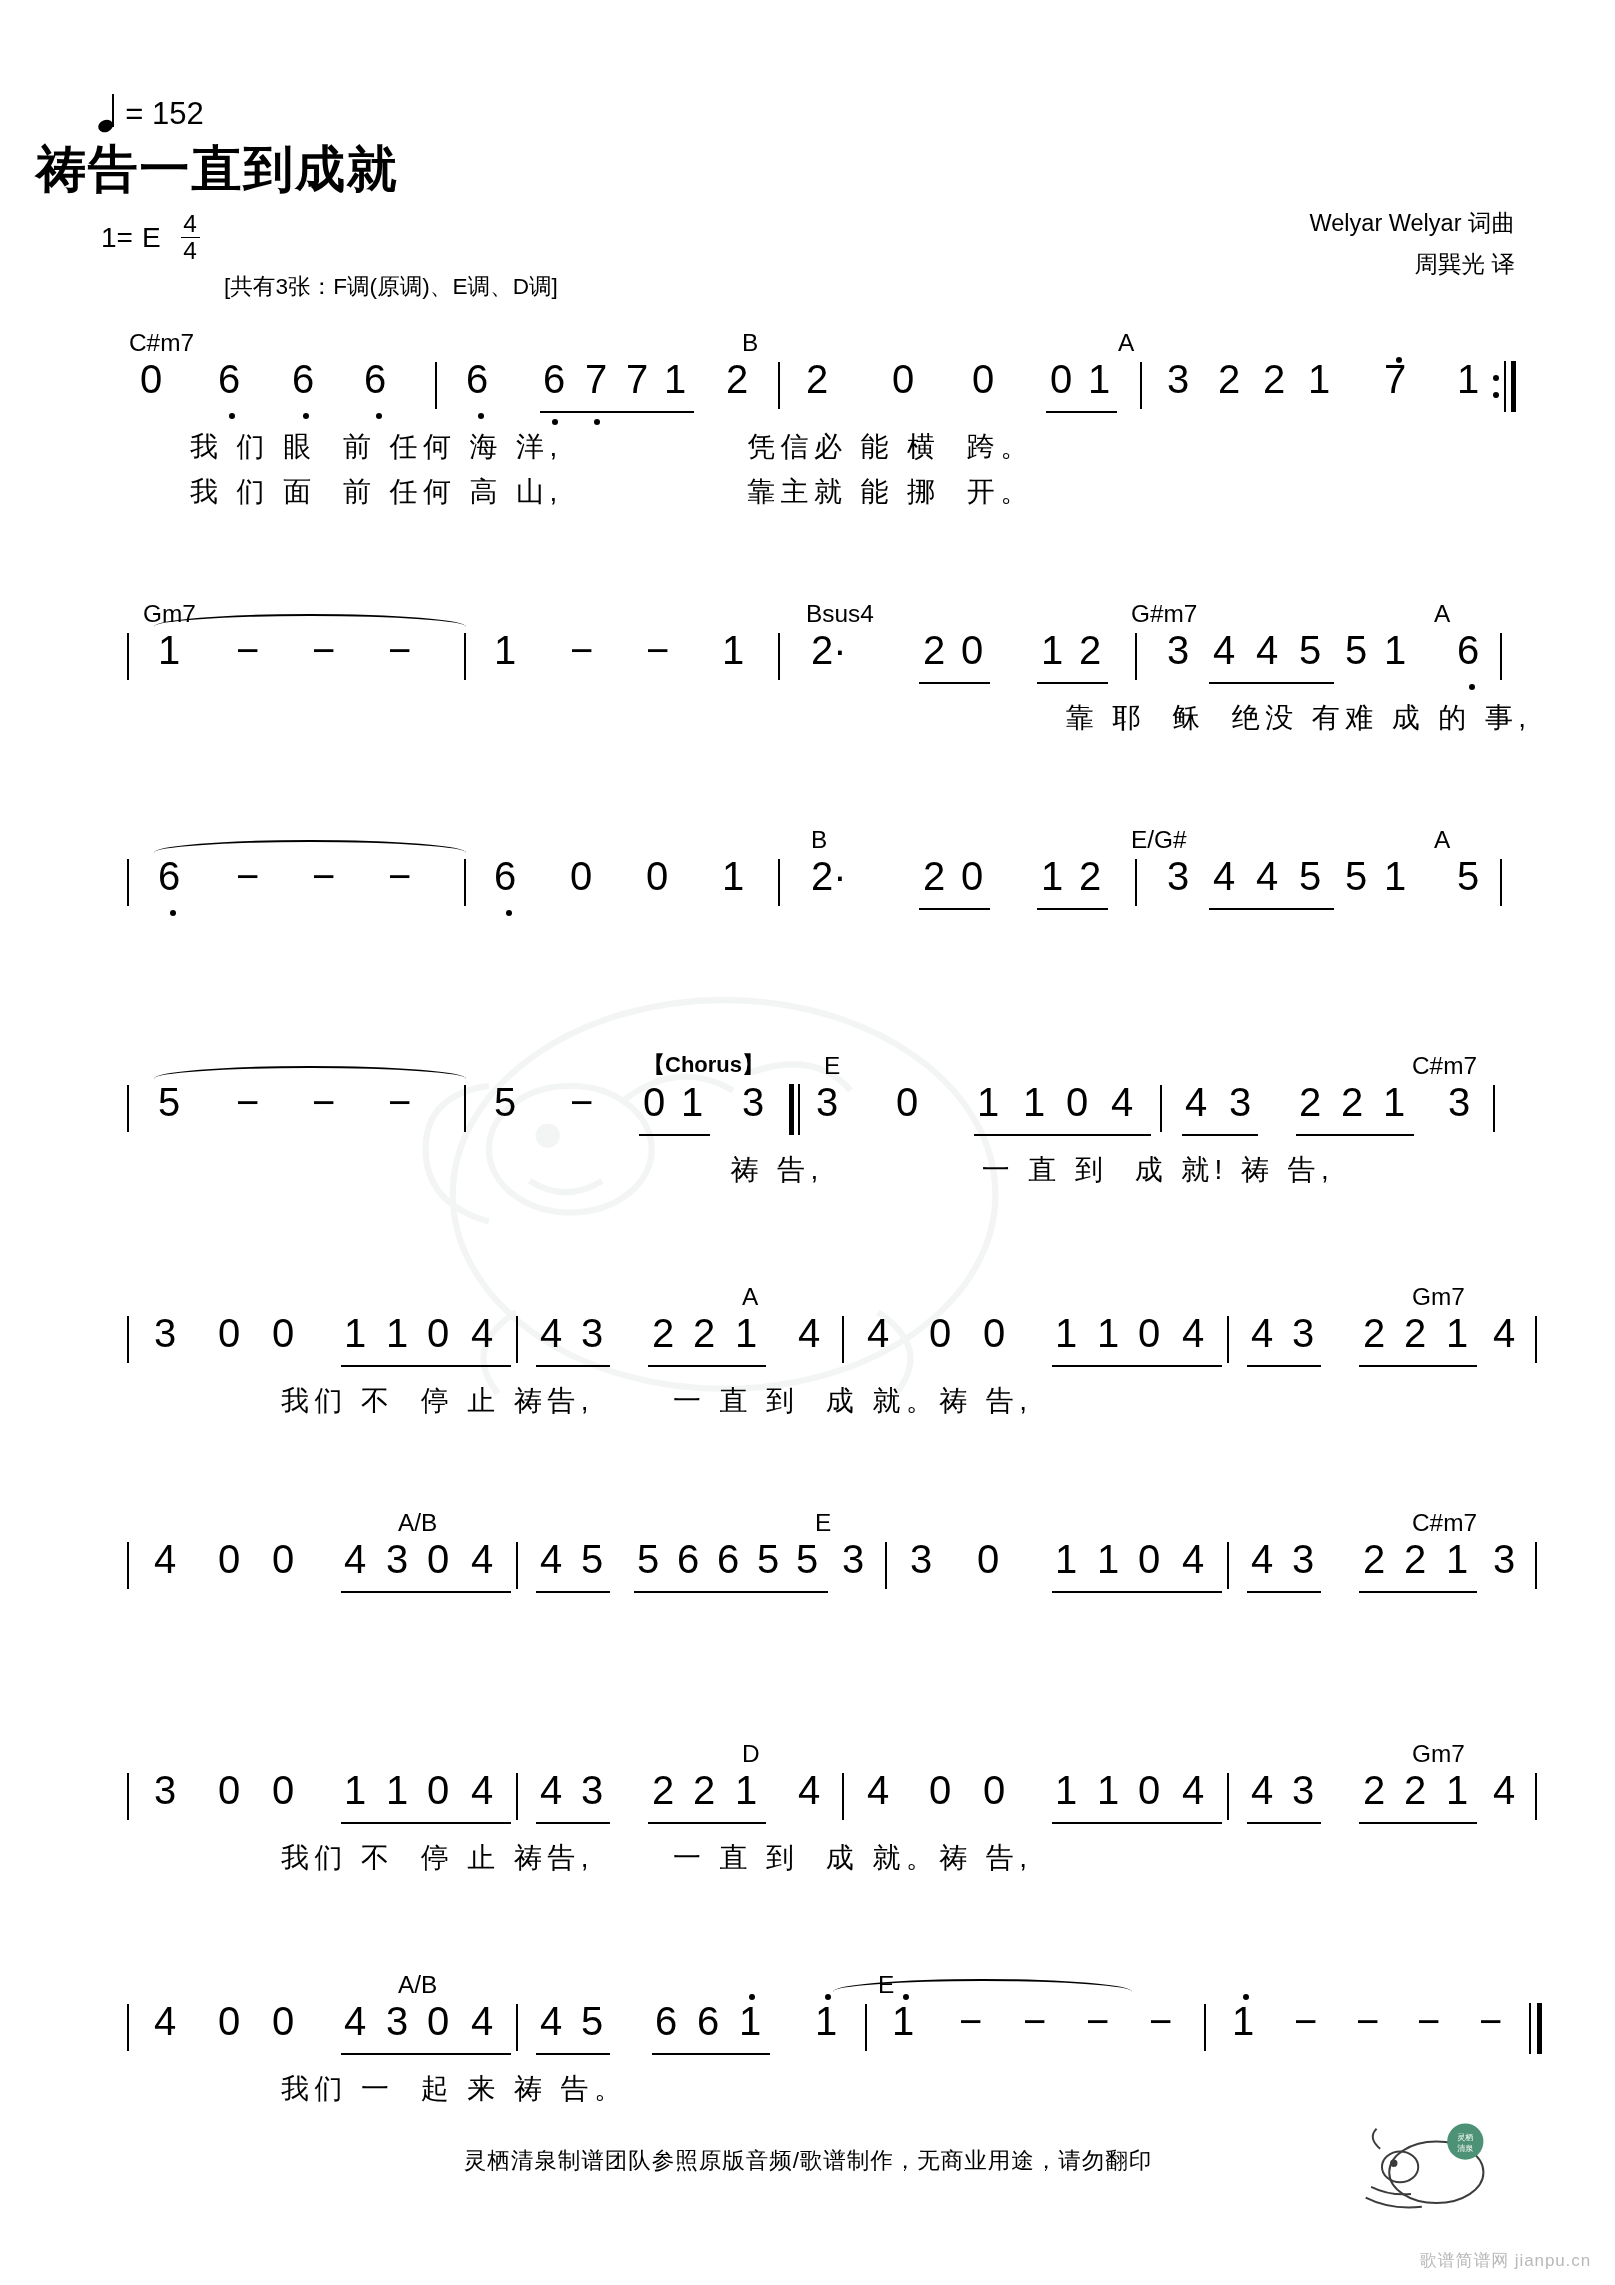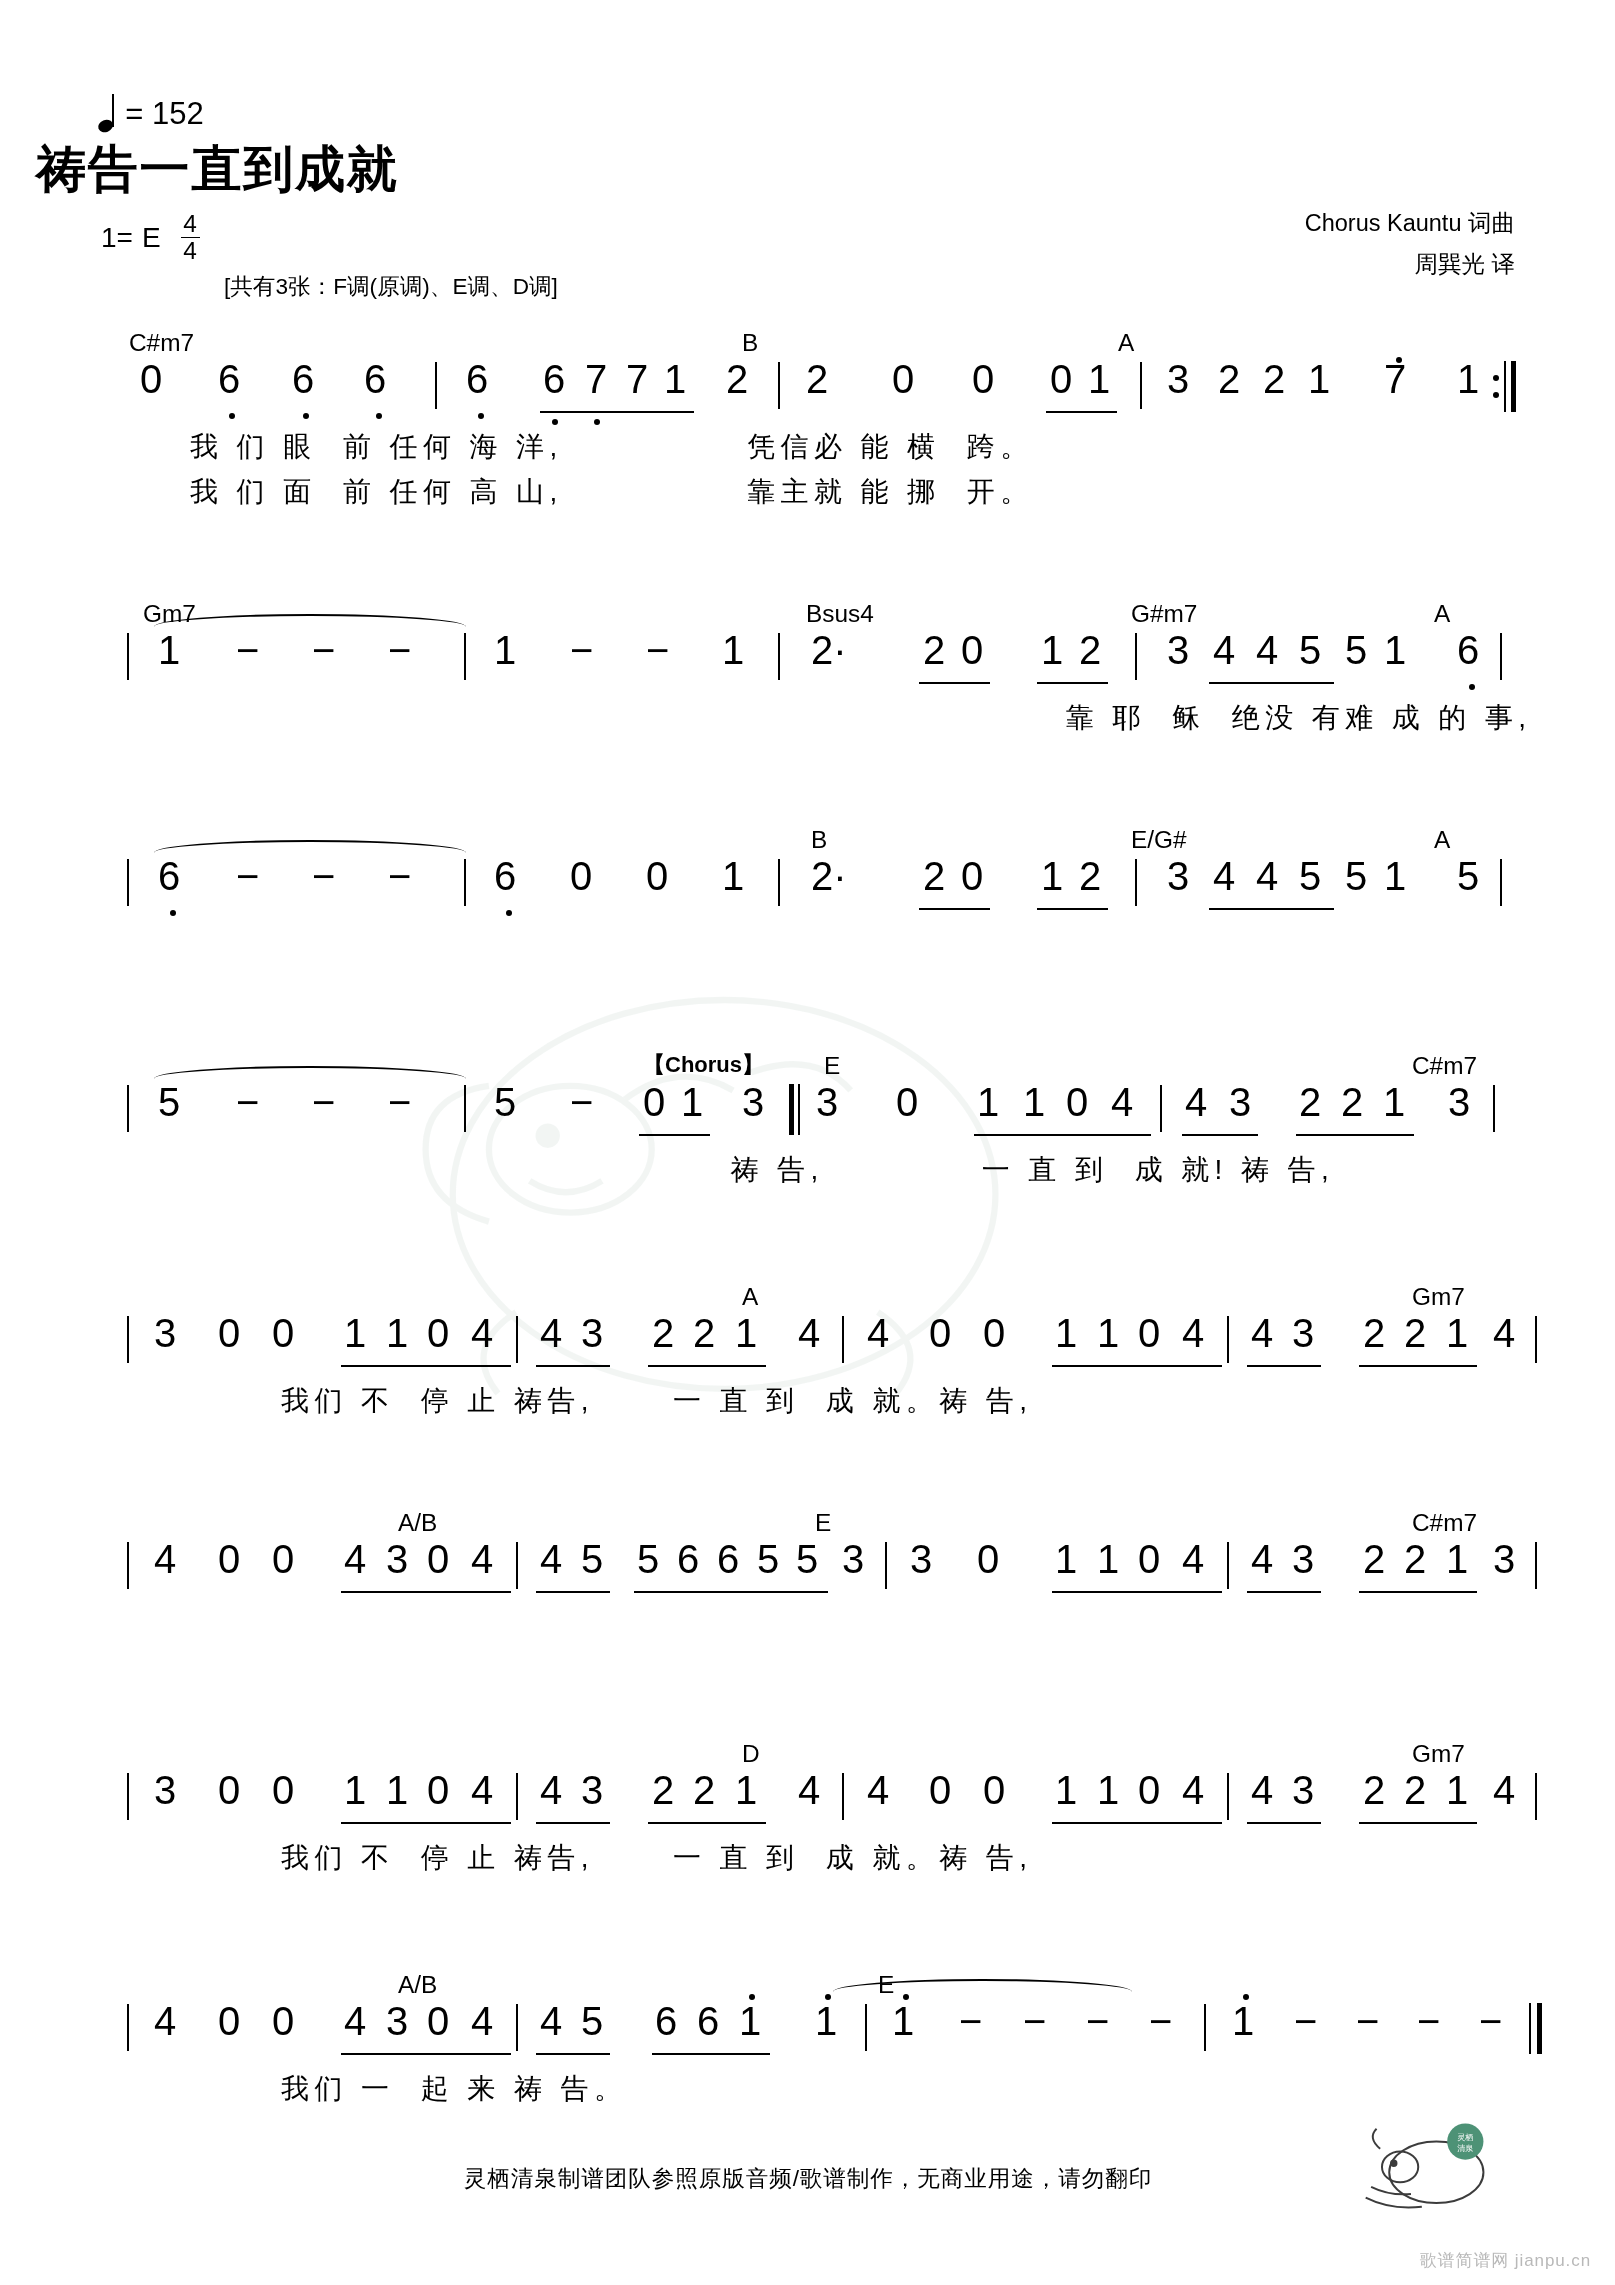--- a/index.html
+++ b/index.html
@@ -198,21 +198,21 @@
     position: absolute; top:0; width: 1.8px; height: 51px; background: #000;
   }
   .rdot { position: absolute; width: 6.3px; height: 6.3px; background:#000; border-radius:50%; }
   .final-bar { position:absolute; top:3.6px; }
   .final-bar .t1 { position:absolute; top:0; width:1.8px; height:51px; background:#000;}
   .final-bar .t2 { position:absolute; top:0; width:5.4px; height:51px; background:#000;}
 
   .footer {
     position: absolute;
     left: 0;
-    bottom: 91px;
+    bottom: 109px;
     width: 1616px;
     text-align: center;
     font-size: 22.6px;
     letter-spacing: 0.9px;
   }
   .stamp {
     position: absolute;
     right: 109px;
     bottom: 60px;
     width: 154px;
@@ -252,21 +252,21 @@
     <span>E</span>
     <span class="meter">
       <span class="top">4</span>
       <span class="bot">4</span>
     </span>
   </div>
 
   <div class="title">祷告一直到成就</div>
 
   <div class="credits">
-    <div>Chorus Kauntu 词曲</div>
+    <div>Welyar Welyar 词曲</div>
     <div>周巽光 译</div>
   </div>
 
   <div class="note-line">[共有3张：F调(原调)、E调、D调]</div>
 
   <div class="system" style="top:326px;">
     <div class="chords">
       <span class="chord" style="left:11px;">C#m7</span>
       <span class="chord" style="left:624px;">B</span>
       <span class="chord" style="left:1000px;">A</span>

